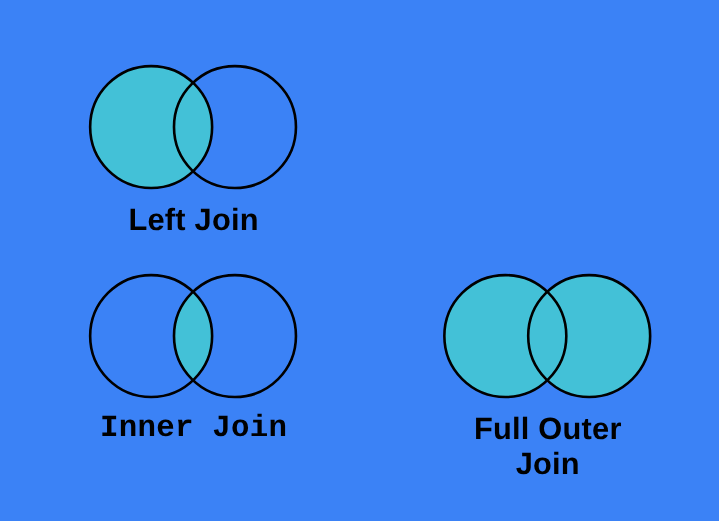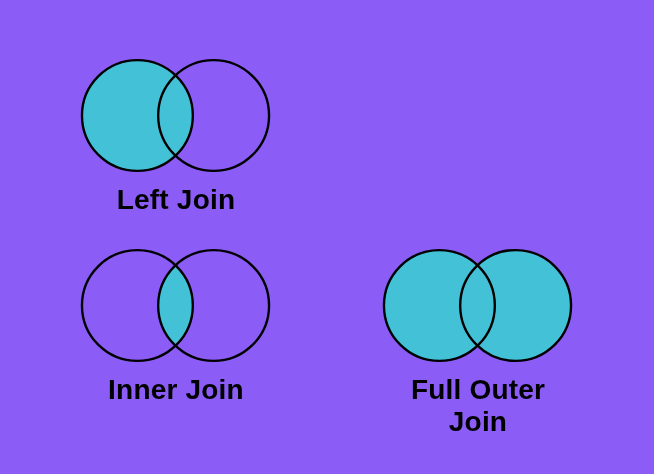--- a/index.html
+++ b/index.html
@@ -5,21 +5,21 @@
   html, body {
     margin: 0;
     padding: 0;
     background: #ffffff;
     font-family: "Liberation Sans", sans-serif;
   }
   .canvas {
     position: relative;
     width: 654px;
     height: 474px;
-    background: #8b5cf6;
+    background: #3b82f6;
     overflow: hidden;
   }
   .cell {
     position: absolute;
     width: 196px;
     margin: 0;
     text-align: center;
   }
   .cell svg {
     display: block;
@@ -53,37 +53,37 @@
       <circle cx="60" cy="62" r="56" fill="#43C1D7"></circle>
       <circle cx="137" cy="62" r="56" fill="none"></circle>
       <circle cx="137" cy="62" r="56" clip-path="url(#clipA0)" fill="none"></circle>
       <circle class="outline" cx="60" cy="62" r="56"></circle>
       <circle class="outline" cx="137" cy="62" r="56"></circle>
     </svg>
     <figcaption class="label">Left Join</figcaption>
   </figure>
 
 
-  <figure class="cell" style="left:78px; top:244px;">
+  <figure class="cell" style="left:78px; top:244px;font-family:Liberation Mono, monospace;">
     <svg viewBox="0 0 198 124" width="196" height="123">
       <defs>
         <clipPath id="clipA2">
             <circle cx="60" cy="62" r="56"></circle>
           </clipPath>
       </defs>
       <circle cx="60" cy="62" r="56" fill="none"></circle>
       <circle cx="137" cy="62" r="56" fill="none"></circle>
       <circle cx="137" cy="62" r="56" clip-path="url(#clipA2)" fill="#43C1D7"></circle>
       <circle class="outline" cx="60" cy="62" r="56"></circle>
       <circle class="outline" cx="137" cy="62" r="56"></circle>
     </svg>
     <figcaption class="label">Inner Join</figcaption>
   </figure>
 
-  <figure class="cell" style="left:380px; top:244px;">
+  <figure class="cell" style="left:400px; top:244px;">
     <svg viewBox="0 0 198 124" width="196" height="123">
       <defs>
         <clipPath id="clipA3">
             <circle cx="60" cy="62" r="56"></circle>
           </clipPath>
       </defs>
       <circle cx="60" cy="62" r="56" fill="#43C1D7"></circle>
       <circle cx="137" cy="62" r="56" fill="#43C1D7"></circle>
       <circle cx="137" cy="62" r="56" clip-path="url(#clipA3)" fill="#43C1D7"></circle>
       <circle class="outline" cx="60" cy="62" r="56"></circle>

